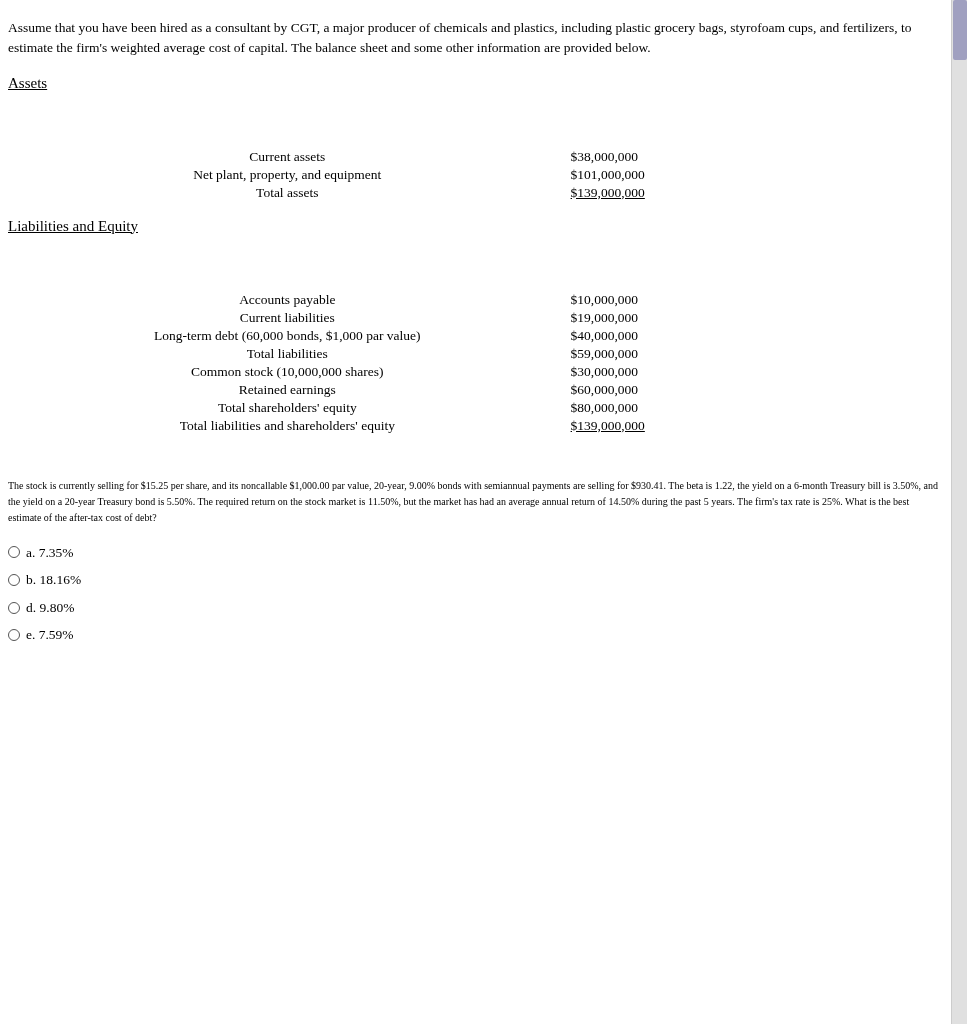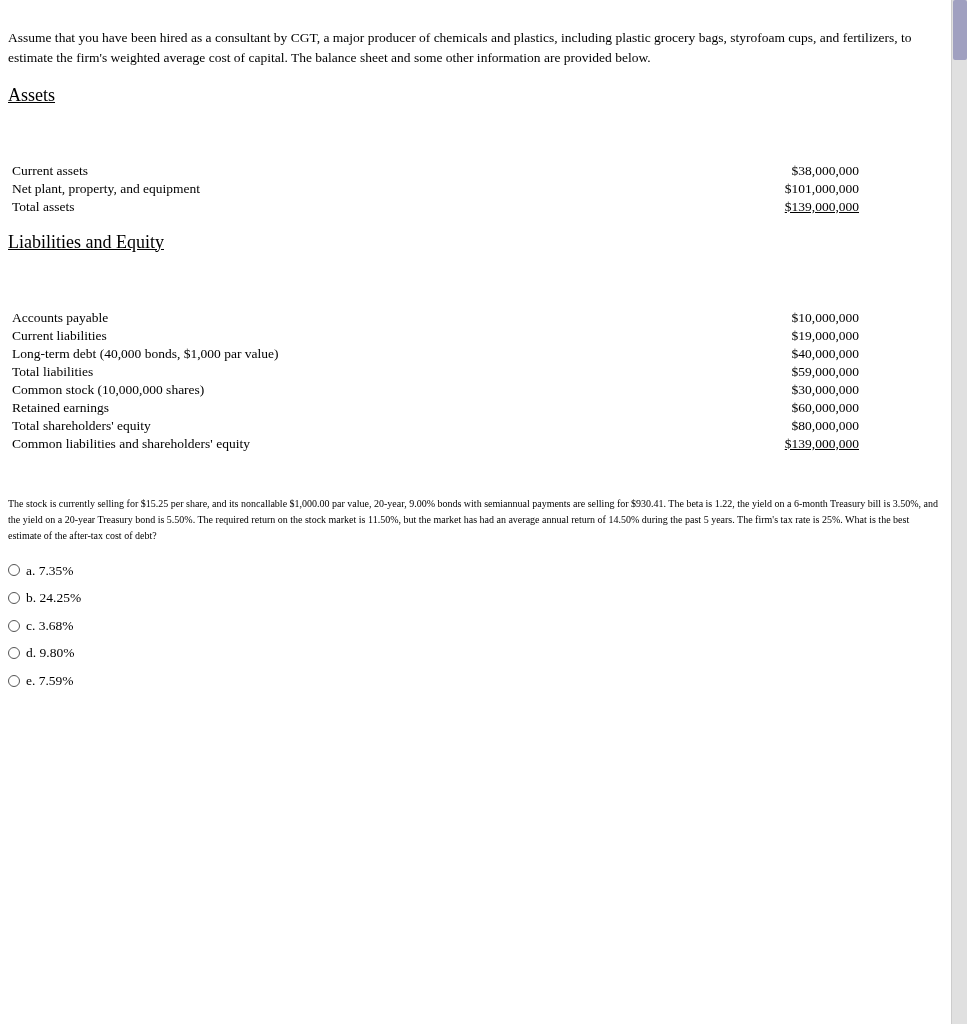--- a/index.html
+++ b/index.html
@@ -36,55 +36,56 @@
       height: 60px;
       background: #a0a0c0;
       position: absolute;
       top: 0;
       left: 1px;
       border-radius: 2px;
     }
 
     .content {
       flex: 1;
-      padding: 28px 12px 20px 8px;
+      padding: 18px 12px 20px 8px;
     }
 
     .intro-text {
       font-size: 13.5px;
       line-height: 1.5;
       margin-bottom: 16px;
     }
 
     .section-heading {
       text-decoration: underline;
-      font-size: 18px;
+      font-size: 15px;
       margin-bottom: 6px;
       display: inline-block;
     }
 
     .balance-table {
       width: 100%;
       border-collapse: collapse;
       margin-bottom: 16px;
     }
 
     .balance-table td {
       padding: 1px 4px;
       font-size: 13.5px;
       vertical-align: top;
+      text-align: center;
     }
 
     .balance-table .label-col {
       width: 60%;
     }
 
     .balance-table .value-col {
       width: 40%;
-      text-align: right;
+      text-align: left;
       padding-right: 80px;
     }
 
     .underlined-value {
       text-decoration: underline;
     }
 
     .section-gap {
       height: 20px;
     }
@@ -176,64 +177,60 @@
         <tbody id="liabilities-tbody">
         <tr>
               <td class="label-col">Accounts payable</td>
               <td class="value-col">$10,000,000</td>
             </tr>
             <tr>
               <td class="label-col">Current liabilities</td>
               <td class="value-col">$19,000,000</td>
             </tr>
             <tr>
-              <td class="label-col">Long-term debt (40,000 bonds, $1,000 par value)</td>
+              <td class="label-col">Long-term debt (60,000 bonds, $1,000 par value)</td>
               <td class="value-col">$40,000,000</td>
             </tr>
             <tr>
               <td class="label-col">Total liabilities</td>
               <td class="value-col">$59,000,000</td>
             </tr>
             <tr>
               <td class="label-col">Common stock (10,000,000 shares)</td>
               <td class="value-col">$30,000,000</td>
             </tr>
             <tr>
               <td class="label-col">Retained earnings</td>
               <td class="value-col">$60,000,000</td>
             </tr>
             <tr>
               <td class="label-col">Total shareholders' equity</td>
               <td class="value-col">$80,000,000</td>
             </tr>
             <tr>
-              <td class="label-col">Common liabilities and shareholders' equity</td>
+              <td class="label-col">Total liabilities and shareholders' equity</td>
               <td class="value-col"><span class="underlined-value">$139,000,000</span></td>
             </tr>
           </tbody>
       </table>
     </div>
 
     <div class="section-gap"></div>
 
     <p class="question-text">The stock is currently selling for $15.25 per share, and its noncallable $1,000.00 par value, 20-year, 9.00% bonds with semiannual payments are selling for $930.41. The beta is 1.22, the yield on a 6-month Treasury bill is 3.50%, and the yield on a 20-year Treasury bond is 5.50%. The required return on the stock market is 11.50%, but the market has had an average annual return of 14.50% during the past 5 years. The firm's tax rate is 25%. What is the best estimate of the after-tax cost of debt?</p>
 
     <div class="options">
       <div id="options-container">
           <div class="option-item">
             <span class="radio-btn"></span>
             <span class="option-label">a. 7.35%</span>
           </div>
           <div class="option-item">
             <span class="radio-btn"></span>
-            <span class="option-label">b. 24.25%</span>
-          </div>
-          <div class="option-item">
-            <span class="radio-btn"></span>
-            <span class="option-label">c. 3.68%</span>
+            <span class="option-label">b. 18.16%</span>
           </div>
           <div class="option-item">
             <span class="radio-btn"></span>
             <span class="option-label">d. 9.80%</span>
           </div>
           <div class="option-item">
             <span class="radio-btn"></span>
             <span class="option-label">e. 7.59%</span>
           </div>
         </div>

